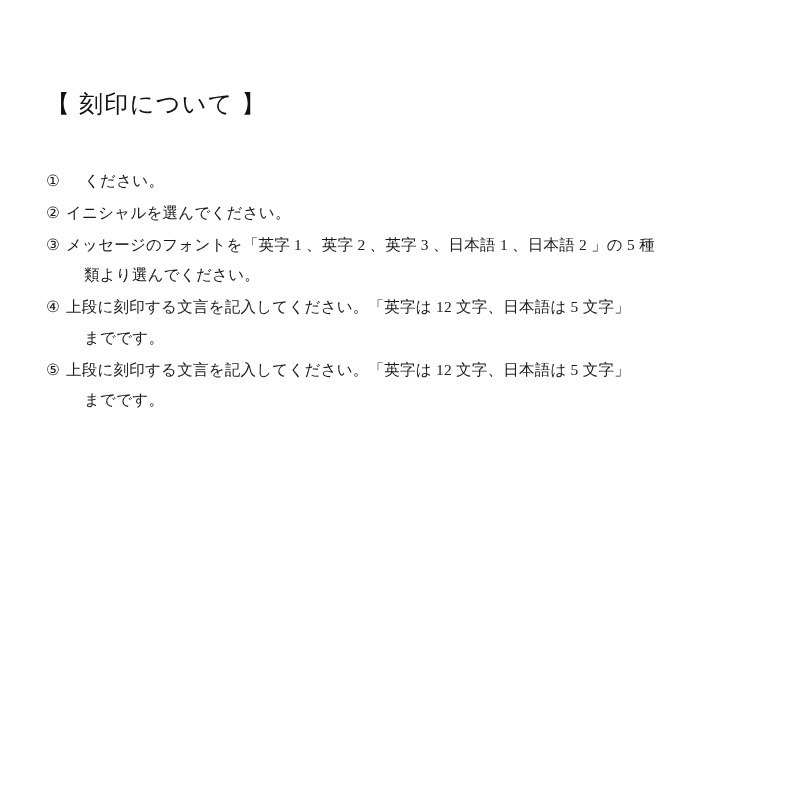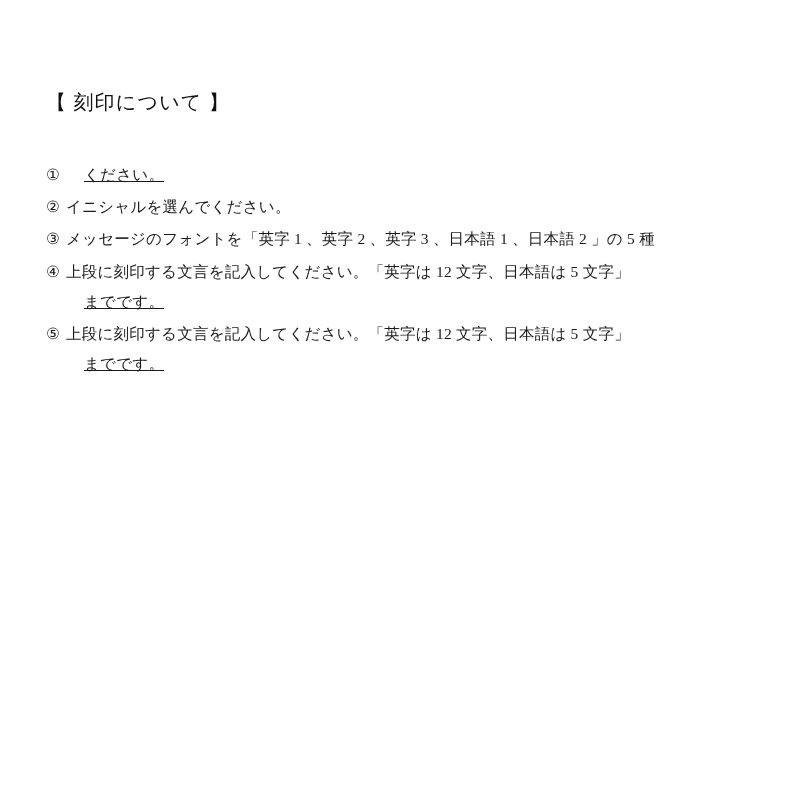--- a/index.html
+++ b/index.html
@@ -15,21 +15,21 @@
     overflow: hidden;
   }
   .page {
     position: relative;
     width: 800px;
     height: 800px;
     box-sizing: border-box;
     padding: 88px 48px 0 46px;
   }
   .doc-title {
-    font-size: 20px;
+    font-size: 24px;
     line-height: 1.4;
     font-weight: 500;
     letter-spacing: 0.06em;
     margin: 0 0 44px 0;
     color: #111111;
   }
   .instruction-list {
     list-style: none;
     margin: 0;
     padding: 0;
@@ -50,21 +50,20 @@
   }
   .item-text {
     flex: 1 1 auto;
     text-indent: 0;
     padding-left: 0;
     max-width: 690px;
   }
   .item-text .wrap-indent {
     display: block;
     padding-left: 18px;
-    text-decoration: underline;
   }
 </style>
 </head>
 <body>
 
 <div class="page">
 
   <h1 class="doc-title">【 刻印について 】</h1>
 
   <ul class="instruction-list">
@@ -80,20 +79,21 @@
       <span class="item-marker">②</span>
       <span class="item-text">
         <span>イニシャルを選んでください。</span>
       </span>
     </li>
 
     <li class="instruction-item">
       <span class="item-marker">③</span>
       <span class="item-text">
         <span>メッセージのフォントを「英字 1 、英字 2 、英字 3 、日本語 1 、日本語 2 」の 5 種</span>
+        <span class="wrap-indent">類より選んでください。</span>
       </span>
     </li>
 
     <li class="instruction-item">
       <span class="item-marker">④</span>
       <span class="item-text">
         <span>上段に刻印する文言を記入してください。「英字は 12 文字、日本語は 5 文字」</span>
         <span class="wrap-indent">までです。</span>
       </span>
     </li>

